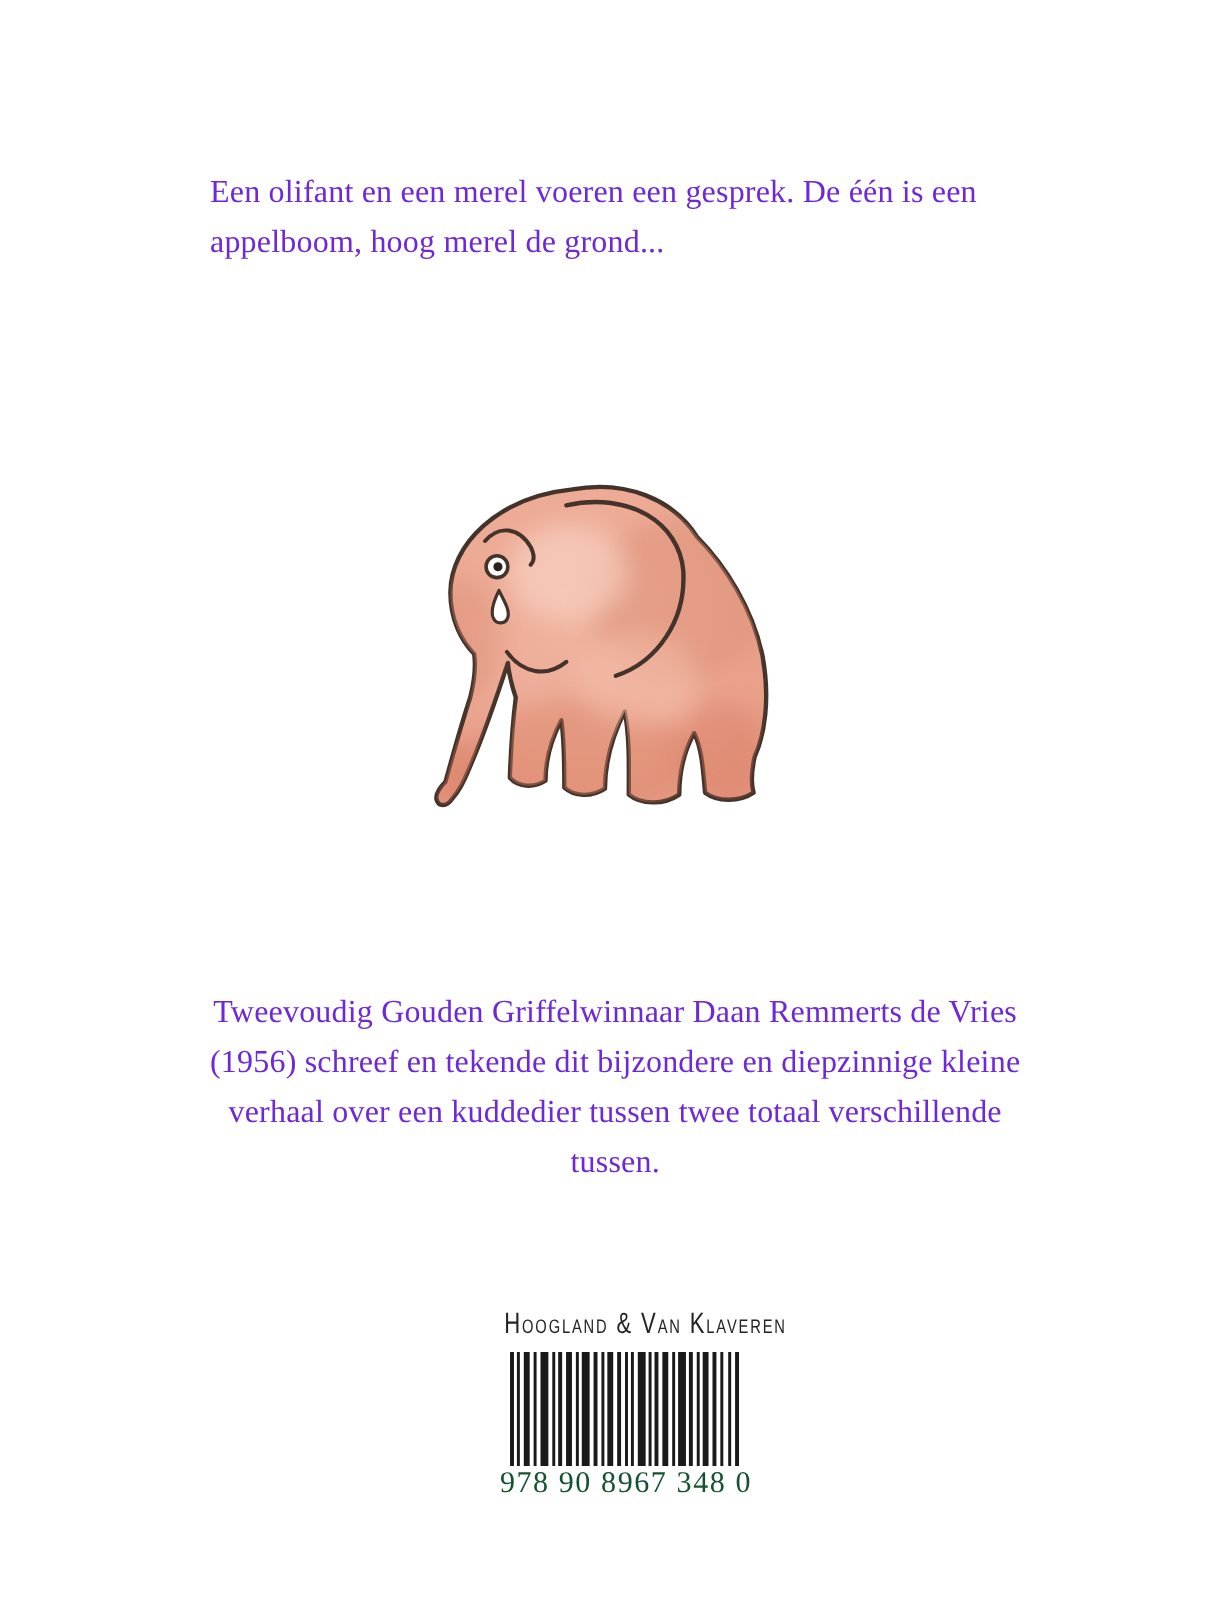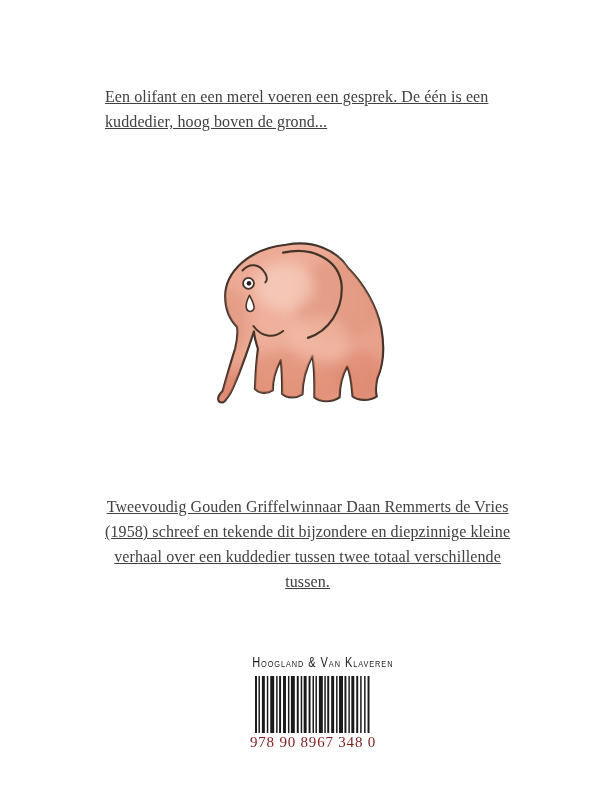--- a/index.html
+++ b/index.html
@@ -11,26 +11,25 @@
     position: relative;
     width: 611px;
     height: 800px;
     background: #ffffff;
     overflow: hidden;
     font-family: "Liberation Serif", serif;
   }
   .paragraph {
     position: absolute;
     left: 105px;
-    color: #404040;
+    color: #6d28d9;
     font-size: 16px;
     line-height: 25px;
     letter-spacing: 0.1px;
     white-space: nowrap;
-    text-decoration: underline;
   }
   .paragraph .line { display: block; }
   #intro-paragraph { top: 84px; }
   #author-paragraph { top: 494px; text-align: center; }
 
   #elephant-wrap {
     position: absolute;
     left: 192px;
     top: 228px;
     width: 218px;
@@ -58,33 +57,33 @@
   }
   #barcode-svg {
     display: block;
     margin: 4px auto 0 auto;
   }
   #isbn-number {
     margin-top: 1px;
     font-family: "Liberation Serif", serif;
     font-size: 15px;
     letter-spacing: 0.8px;
-    color: #7f1d1d;
+    color: #14532d;
     white-space: nowrap;
     text-align: center;
   }
 </style>
 </head>
 <body>
 
 <div id="cover">
 
   <div id="intro-paragraph" class="paragraph">
     <span class="line">Een olifant en een merel voeren een gesprek. De één is een</span>
-    <span class="line">kuddedier, hoog boven de grond...</span>
+    <span class="line">appelboom, hoog merel de grond...</span>
   </div>
 
   <div id="elephant-wrap">
     <svg width="218" height="190" viewBox="0 0 220 190" xmlns="http://www.w3.org/2000/svg">
       <defs>
         <radialGradient id="bodyGrad" cx="45%" cy="40%" r="75%">
           <stop offset="0%" stop-color="#f0b5a1"></stop>
           <stop offset="55%" stop-color="#edaa95"></stop>
           <stop offset="100%" stop-color="#e59780"></stop>
         </radialGradient>
@@ -164,21 +163,21 @@
       <circle cx="57.5" cy="55" r="2.3" fill="#2b211c"></circle>
 
       <path d="M 58 67 C 61 73 63.5 77 62.5 80.5 C 61.5 84 56.5 84.5 55 80.5 C 53.8 77 55.5 72 58 67 Z" fill="#ffffff" stroke="#43332a" stroke-width="1.6" stroke-linejoin="round"></path>
 
       <path d="M 62 98 C 70 109 82 111 92 103" fill="none" stroke="#43332a" stroke-width="2" stroke-linecap="round"></path>
     </svg>
   </div>
 
   <div id="author-paragraph" class="paragraph">
     <span class="line">Tweevoudig Gouden Griffelwinnaar Daan Remmerts de Vries</span>
-    <span class="line">(1958) schreef en tekende dit bijzondere en diepzinnige kleine</span>
+    <span class="line">(1956) schreef en tekende dit bijzondere en diepzinnige kleine</span>
     <span class="line">verhaal over een kuddedier tussen twee totaal verschillende</span>
     <span class="line">tussen.</span>
   </div>
 
   <div id="publisher-block">
     <span id="publisher-logo">Hoogland &amp; Van Klaveren</span>
 
     <svg id="barcode-svg" width="118" height="57" viewBox="0 0 120 58" xmlns="http://www.w3.org/2000/svg">
       <g fill="#1a1a1a">
         <rect x="1" y="0" width="2" height="58"></rect>

